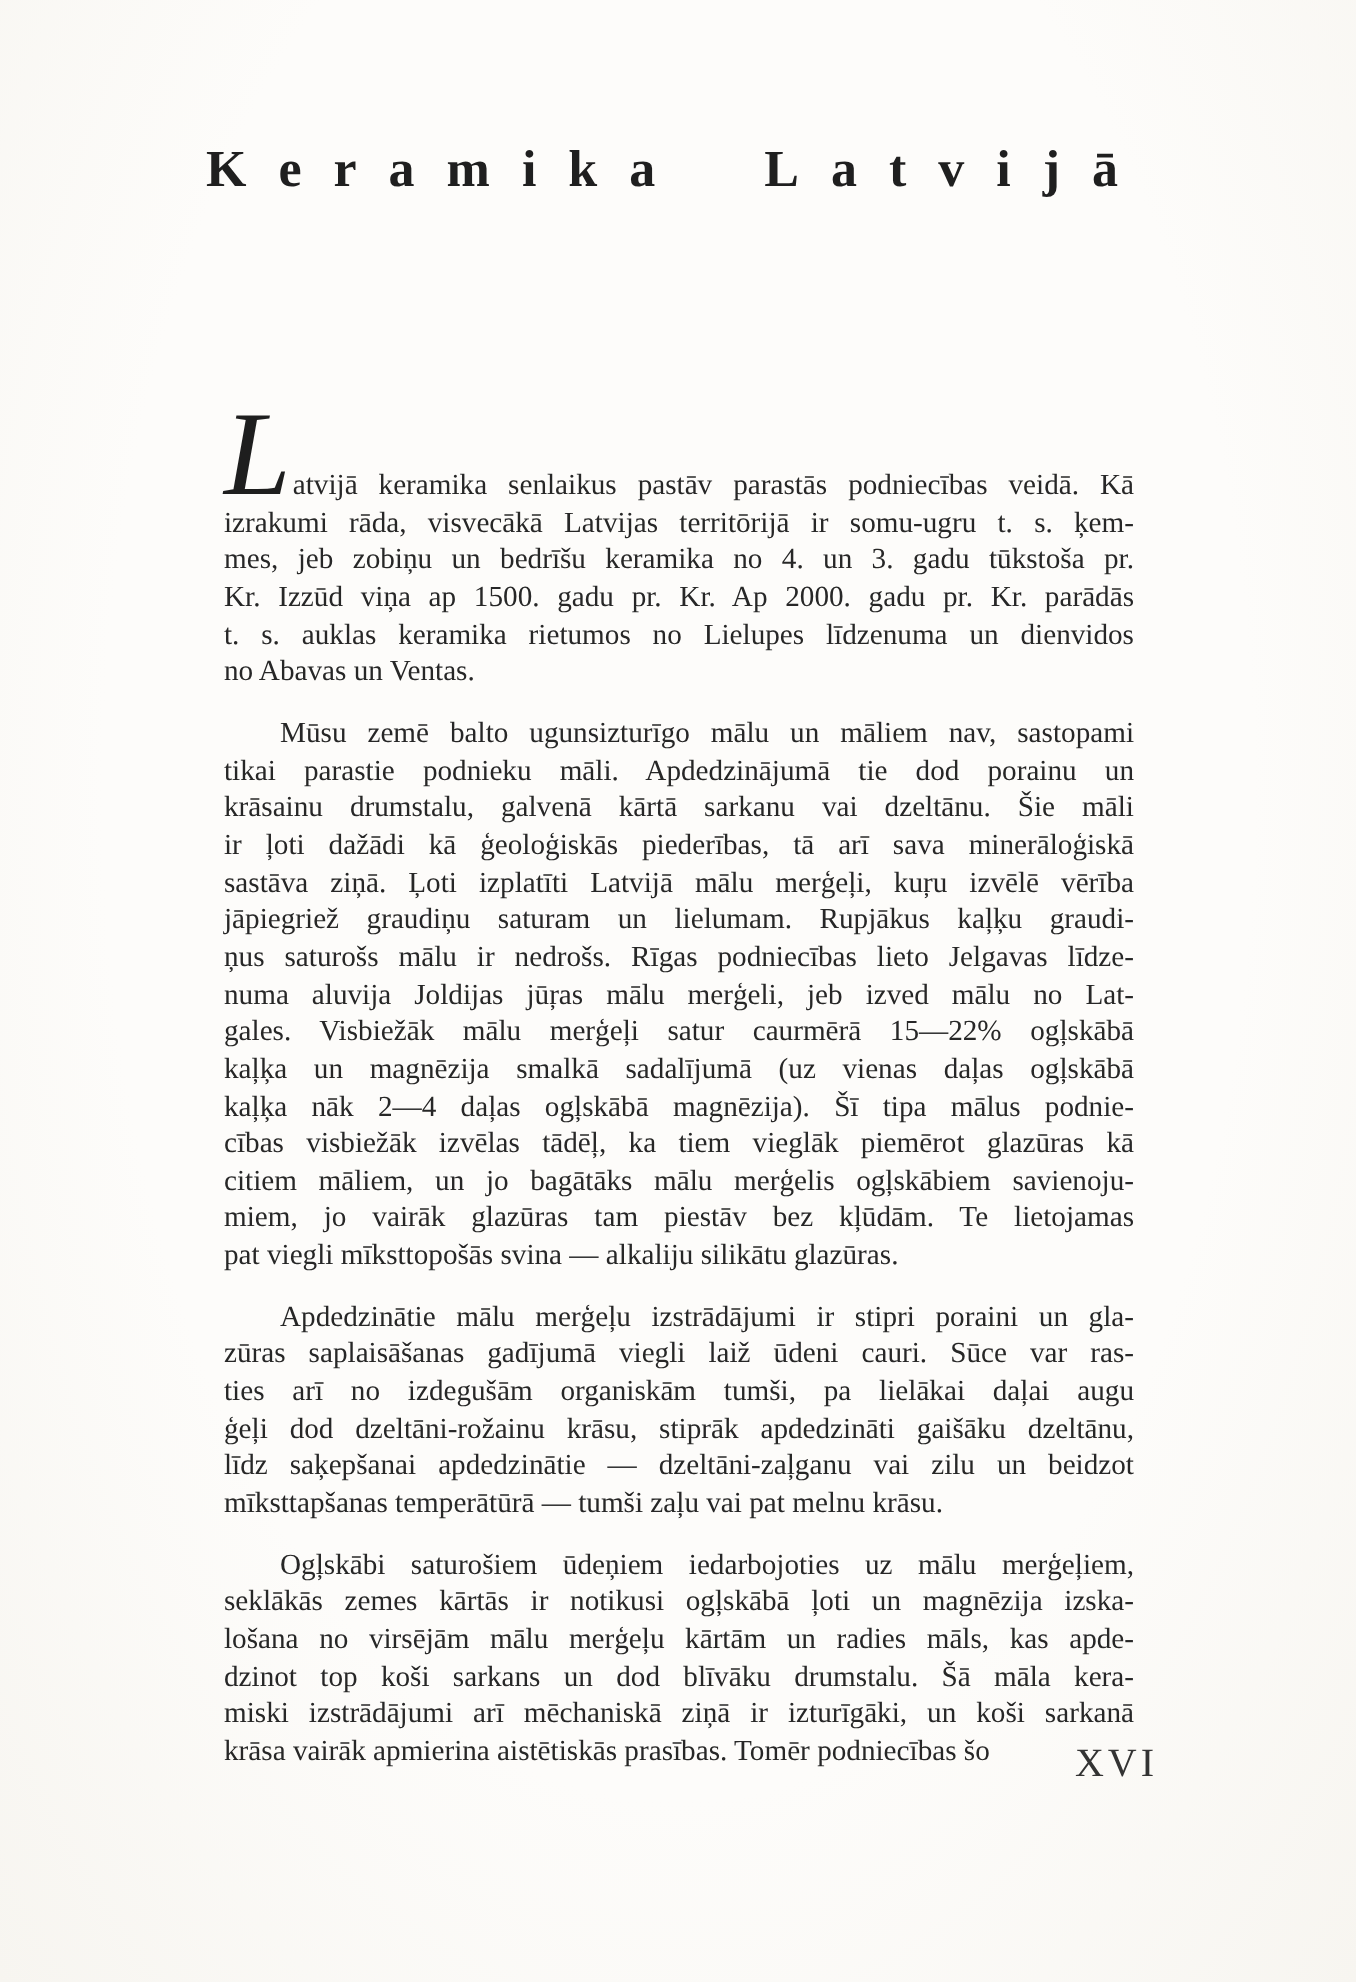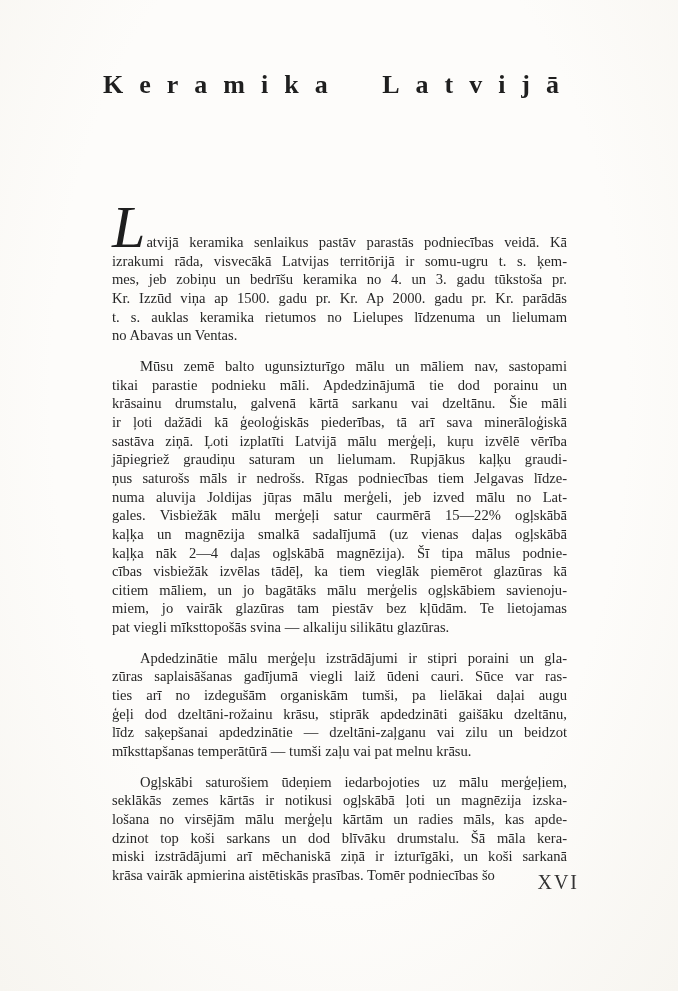--- a/index.html
+++ b/index.html
@@ -74,31 +74,31 @@
 
 <div class="page">
   <div class="title">Keramika Latvijā</div>
 
   <div class="body-text">
       <div class="paragraph">
         <div class="line"><span class="dropcap">L</span>atvijā keramika senlaikus pastāv parastās podniecības veidā. Kā</div>
         <div class="line">izrakumi rāda, visvecākā Latvijas territōrijā ir somu-ugru t. s. ķem-</div>
         <div class="line">mes, jeb zobiņu un bedrīšu keramika no 4. un 3. gadu tūkstoša pr.</div>
         <div class="line">Kr. Izzūd viņa ap 1500. gadu pr. Kr. Ap 2000. gadu pr. Kr. parādās</div>
-        <div class="line">t. s. auklas keramika rietumos no Lielupes līdzenuma un lielumam</div>
+        <div class="line">t. s. auklas keramika rietumos no Lielupes līdzenuma un dienvidos</div>
         <div class="line final">no Abavas un Ventas.</div>
       </div>
       <div class="paragraph">
         <div class="line indent">Mūsu zemē balto ugunsizturīgo mālu un māliem nav, sastopami</div>
         <div class="line">tikai parastie podnieku māli. Apdedzinājumā tie dod porainu un</div>
         <div class="line">krāsainu drumstalu, galvenā kārtā sarkanu vai dzeltānu. Šie māli</div>
         <div class="line">ir ļoti dažādi kā ģeoloģiskās piederības, tā arī sava minerāloģiskā</div>
         <div class="line">sastāva ziņā. Ļoti izplatīti Latvijā mālu merģeļi, kuŗu izvēlē vērība</div>
         <div class="line">jāpiegriež graudiņu saturam un lielumam. Rupjākus kaļķu graudi-</div>
-        <div class="line">ņus saturošs māls ir nedrošs. Rīgas podniecības tiem Jelgavas līdze-</div>
+        <div class="line">ņus saturošs mālu ir nedrošs. Rīgas podniecības lieto Jelgavas līdze-</div>
         <div class="line">numa aluvija Joldijas jūŗas mālu merģeli, jeb izved mālu no Lat-</div>
         <div class="line">gales. Visbiežāk mālu merģeļi satur caurmērā 15—22% ogļskābā</div>
         <div class="line">kaļķa un magnēzija smalkā sadalījumā (uz vienas daļas ogļskābā</div>
         <div class="line">kaļķa nāk 2—4 daļas ogļskābā magnēzija). Šī tipa mālus podnie-</div>
         <div class="line">cības visbiežāk izvēlas tādēļ, ka tiem vieglāk piemērot glazūras kā</div>
         <div class="line">citiem māliem, un jo bagātāks mālu merģelis ogļskābiem savienoju-</div>
         <div class="line">miem, jo vairāk glazūras tam piestāv bez kļūdām. Te lietojamas</div>
         <div class="line final">pat viegli mīksttopošās svina — alkaliju silikātu glazūras.</div>
       </div>
       <div class="paragraph">

